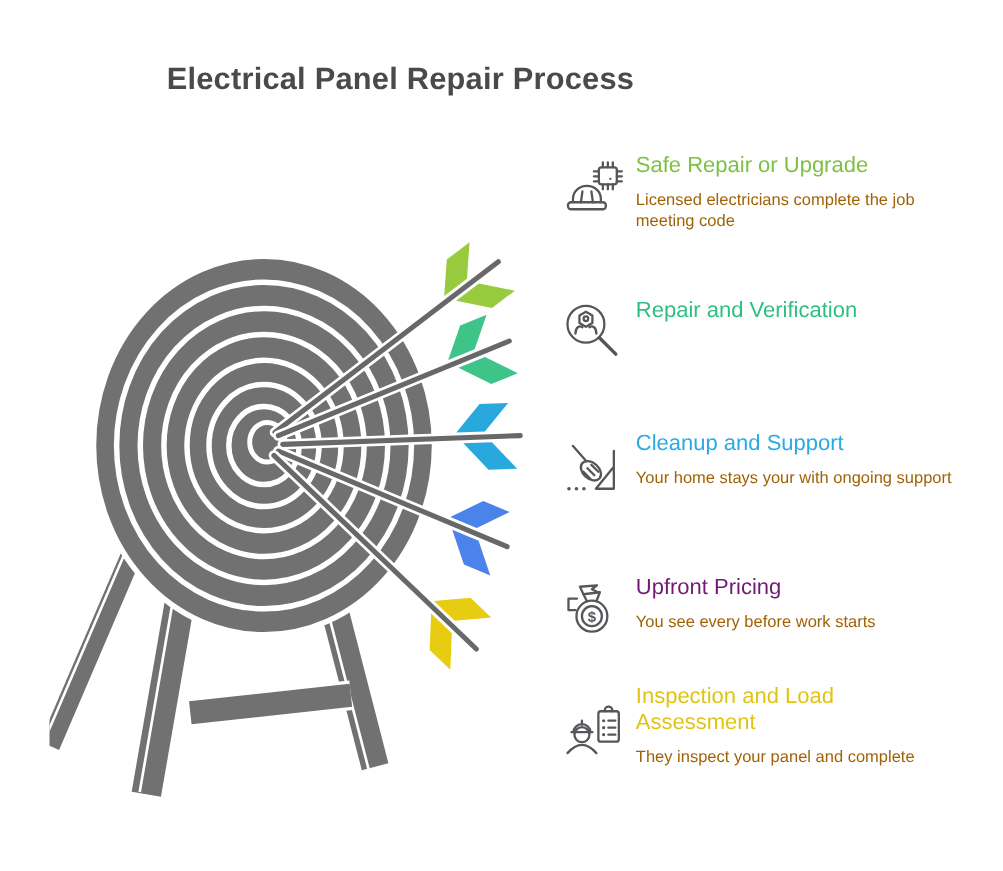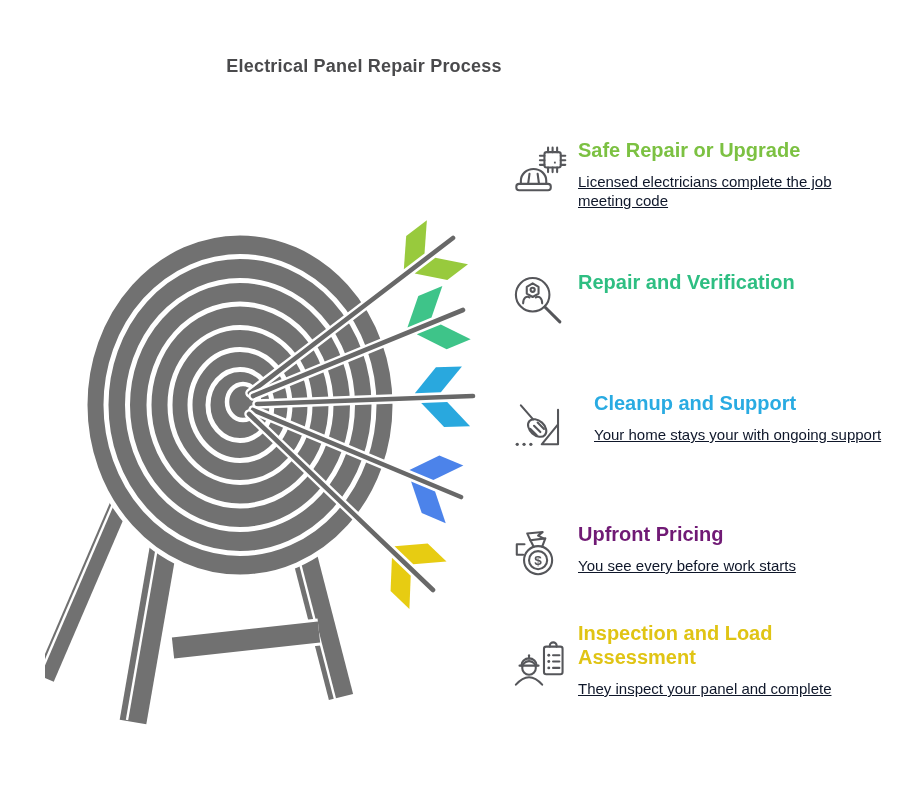--- a/index.html
+++ b/index.html
@@ -2,32 +2,32 @@
 <html><head>
 <meta charset="utf-8">
 <style>
   html,body{margin:0;padding:0;background:#fff;}
   .canvas{
     position:relative;width:912px;height:792px;background:#ffffff;overflow:hidden;
     font-family:"Liberation Sans",sans-serif;
   }
   .title{
     position:absolute;left:0;top:56px;width:728px;text-align:center;
-    font-size:18px;font-weight:bold;color:#4a4a4c;letter-spacing:.2px;
+    font-size:28px;font-weight:bold;color:#4a4a4c;letter-spacing:.2px;
   }
   .illustration{position:absolute;left:45px;top:217px;width:460px;height:575px;}
   .item{position:absolute;left:510px;display:flex;align-items:flex-start;width:380px;}
   .item .icon{width:60px;height:60px;flex:0 0 60px;}
   .item .icon svg{width:58px;height:58px;}
   .item .txt{margin-left:8px;}
-  .item .heading{font-size:20px;font-weight:bold;line-height:24px;max-width:255px;}
-  .item .desc{font-size:15px;line-height:19px;color:#0f172a;max-width:292px;margin-top:10px;text-decoration:underline;}
+  .item .heading{font-size:20px;font-weight:normal;line-height:24px;max-width:255px;}
+  .item .desc{font-size:15px;line-height:19px;color:#a16207;max-width:292px;margin-top:10px;}
   #item-0{top:138px;} #item-0 .icon{margin-top:6px;}
   #item-1{top:270px;} #item-1 .icon{margin-top:3px;}
-  #item-2{top:391px;gap:16px;} #item-2 .icon{margin-top:8px;}
+  #item-2{top:391px;} #item-2 .icon{margin-top:8px;}
   #item-3{top:522px;} #item-3 .icon{margin-top:1px;}
   #item-4{top:621px;} #item-4 .icon{margin-top:12px;}
   .ic{fill:none;stroke:#55565a;stroke-width:2.3;stroke-linecap:round;stroke-linejoin:round;}
   .icf{fill:#55565a;stroke:none;}
 </style>
 </head>
 <body>
 
 <div class="canvas">
 

